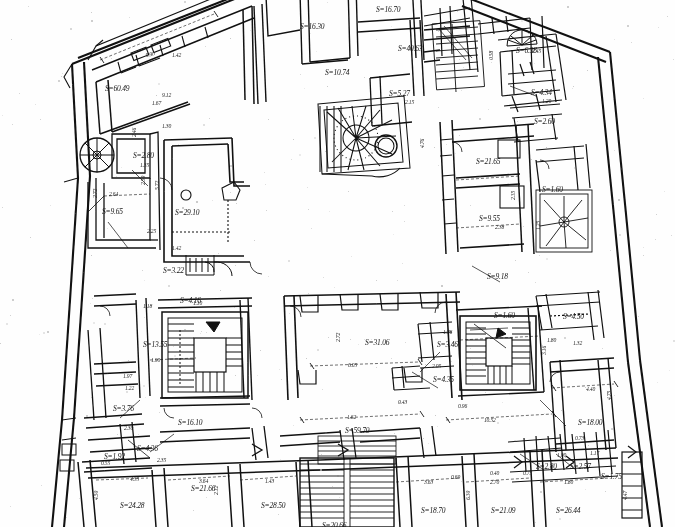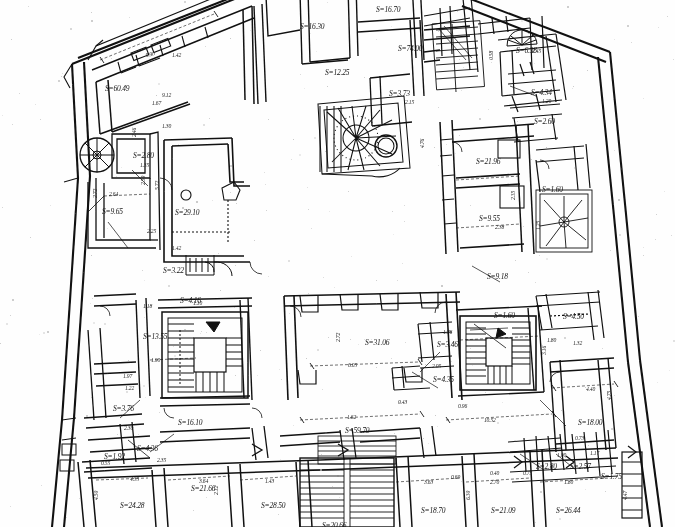--- a/index.html
+++ b/index.html
@@ -460,42 +460,42 @@
         <path d="M536,96 L510,86"></path>
       </g>
 
     </g>
   </svg>
 
   <div id="area-labels">
       <div class="lbl area-lbl" style="left: 105px; top: 84px;">S=60.49</div>
       <div class="lbl area-lbl" style="left: 300px; top: 22px;">S=16.30</div>
       <div class="lbl area-lbl" style="left: 376px; top: 5px;">S=16.70</div>
-      <div class="lbl area-lbl" style="left: 325px; top: 68px;">S=12.25</div>
-      <div class="lbl area-lbl" style="left: 398px; top: 44px;">S=74.00</div>
-      <div class="lbl area-lbl" style="left: 389px; top: 89px;">S=3.73</div>
+      <div class="lbl area-lbl" style="left: 325px; top: 68px;">S=10.74</div>
+      <div class="lbl area-lbl" style="left: 398px; top: 44px;">S=40.63</div>
+      <div class="lbl area-lbl" style="left: 389px; top: 89px;">S=5.27</div>
       <div class="lbl area-lbl" style="left: 516px; top: 46px;">S=6.38</div>
       <div class="lbl area-lbl" style="left: 531px; top: 88px;">S=4.34</div>
       <div class="lbl area-lbl" style="left: 534px; top: 117px;">S=2.60</div>
-      <div class="lbl area-lbl" style="left: 476px; top: 157px;">S=21.96</div>
+      <div class="lbl area-lbl" style="left: 476px; top: 157px;">S=21.65</div>
       <div class="lbl area-lbl" style="left: 479px; top: 214px;">S=9.55</div>
       <div class="lbl area-lbl" style="left: 542px; top: 185px;">S=1.60</div>
       <div class="lbl area-lbl" style="left: 487px; top: 272px;">S=9.18</div>
       <div class="lbl area-lbl" style="left: 494px; top: 311px;">S=1.60</div>
       <div class="lbl area-lbl" style="left: 563px; top: 312px;">S=4.50</div>
       <div class="lbl area-lbl" style="left: 578px; top: 418px;">S=18.00</div>
       <div class="lbl area-lbl" style="left: 536px; top: 462px;">S=2.80</div>
       <div class="lbl area-lbl" style="left: 570px; top: 462px;">S=2.57</div>
       <div class="lbl area-lbl" style="left: 601px; top: 472px;">S=1.75</div>
       <div class="lbl area-lbl" style="left: 133px; top: 151px;">S=2.80</div>
       <div class="lbl area-lbl" style="left: 102px; top: 207px;">S=9.65</div>
       <div class="lbl area-lbl" style="left: 175px; top: 208px;">S=29.10</div>
       <div class="lbl area-lbl" style="left: 163px; top: 266px;">S=3.22</div>
       <div class="lbl area-lbl" style="left: 180px; top: 296px;">S=4.16</div>
-      <div class="lbl area-lbl" style="left: 143px; top: 332px;">S=13.55</div>
+      <div class="lbl area-lbl" style="left: 143px; top: 340px;">S=13.55</div>
       <div class="lbl area-lbl" style="left: 113px; top: 404px;">S=3.76</div>
       <div class="lbl area-lbl" style="left: 104px; top: 452px;">S=1.92</div>
       <div class="lbl area-lbl" style="left: 137px; top: 444px;">S=4.36</div>
       <div class="lbl area-lbl" style="left: 178px; top: 418px;">S=16.10</div>
       <div class="lbl area-lbl" style="left: 365px; top: 338px;">S=31.06</div>
       <div class="lbl area-lbl" style="left: 345px; top: 426px;">S=59.70</div>
       <div class="lbl area-lbl" style="left: 437px; top: 340px;">S=3.46</div>
       <div class="lbl area-lbl" style="left: 433px; top: 375px;">S=4.35</div>
       <div class="lbl area-lbl" style="left: 120px; top: 501px;">S=24.28</div>
       <div class="lbl area-lbl" style="left: 191px; top: 484px;">S=21.66</div>

